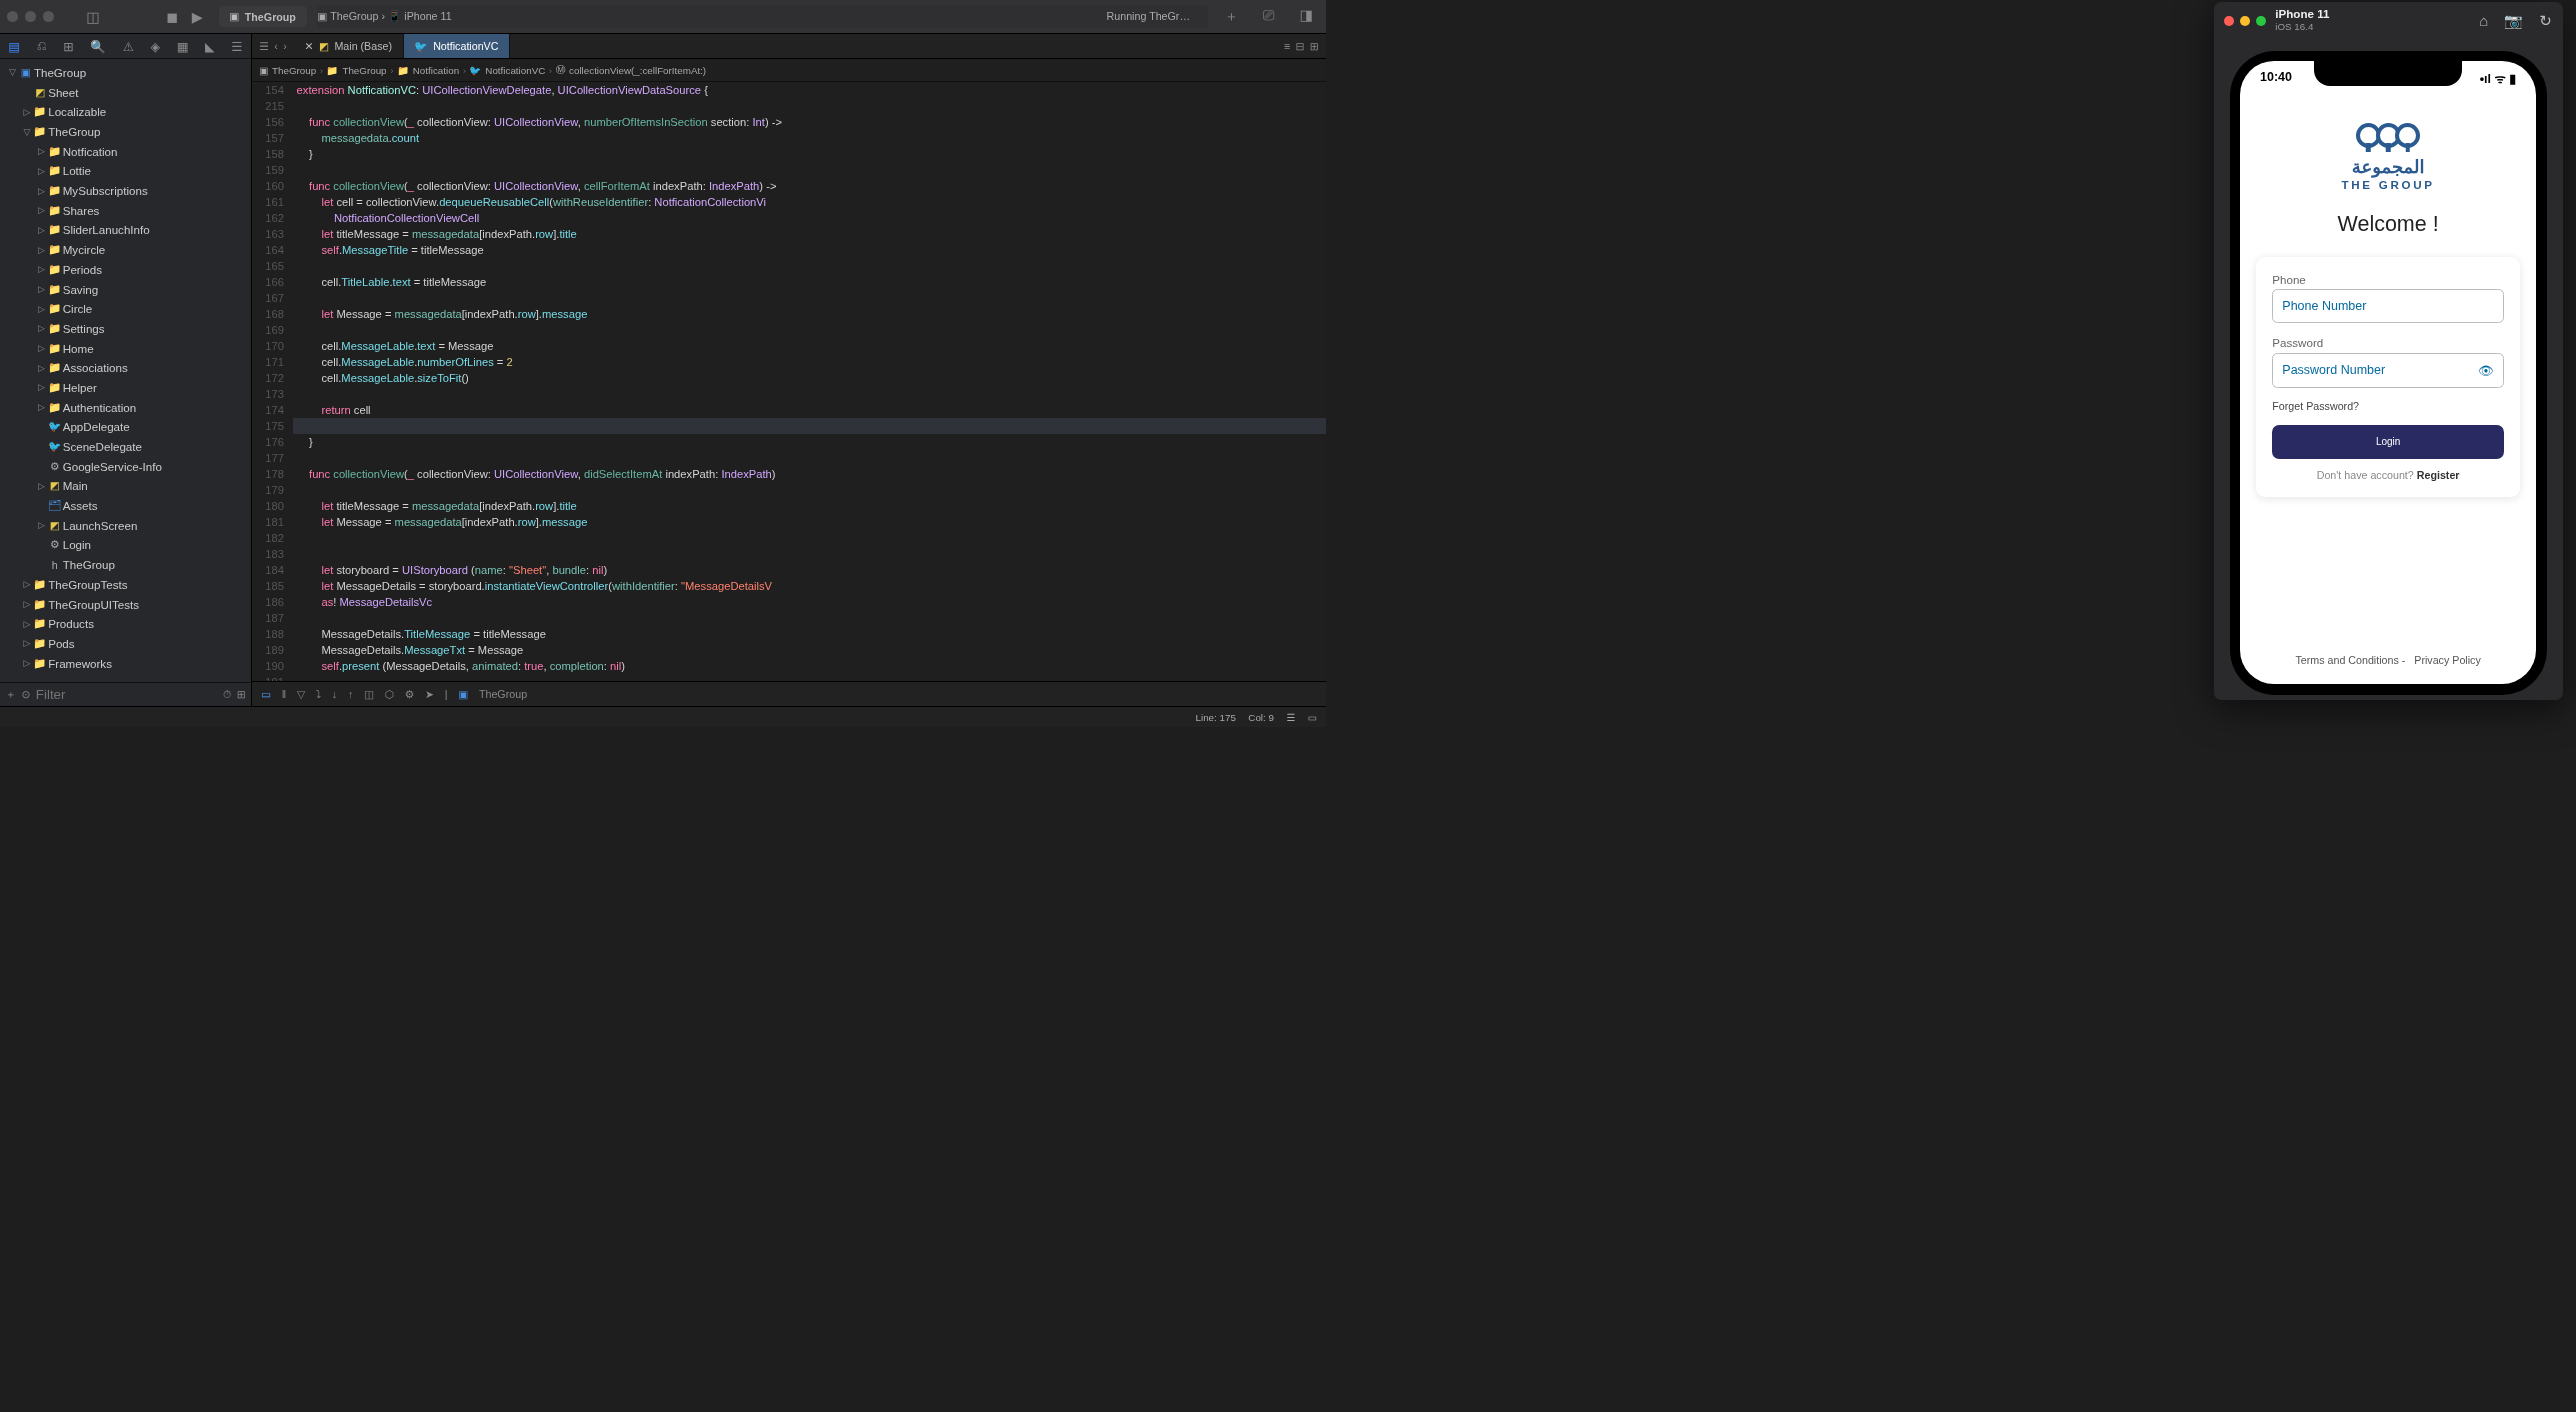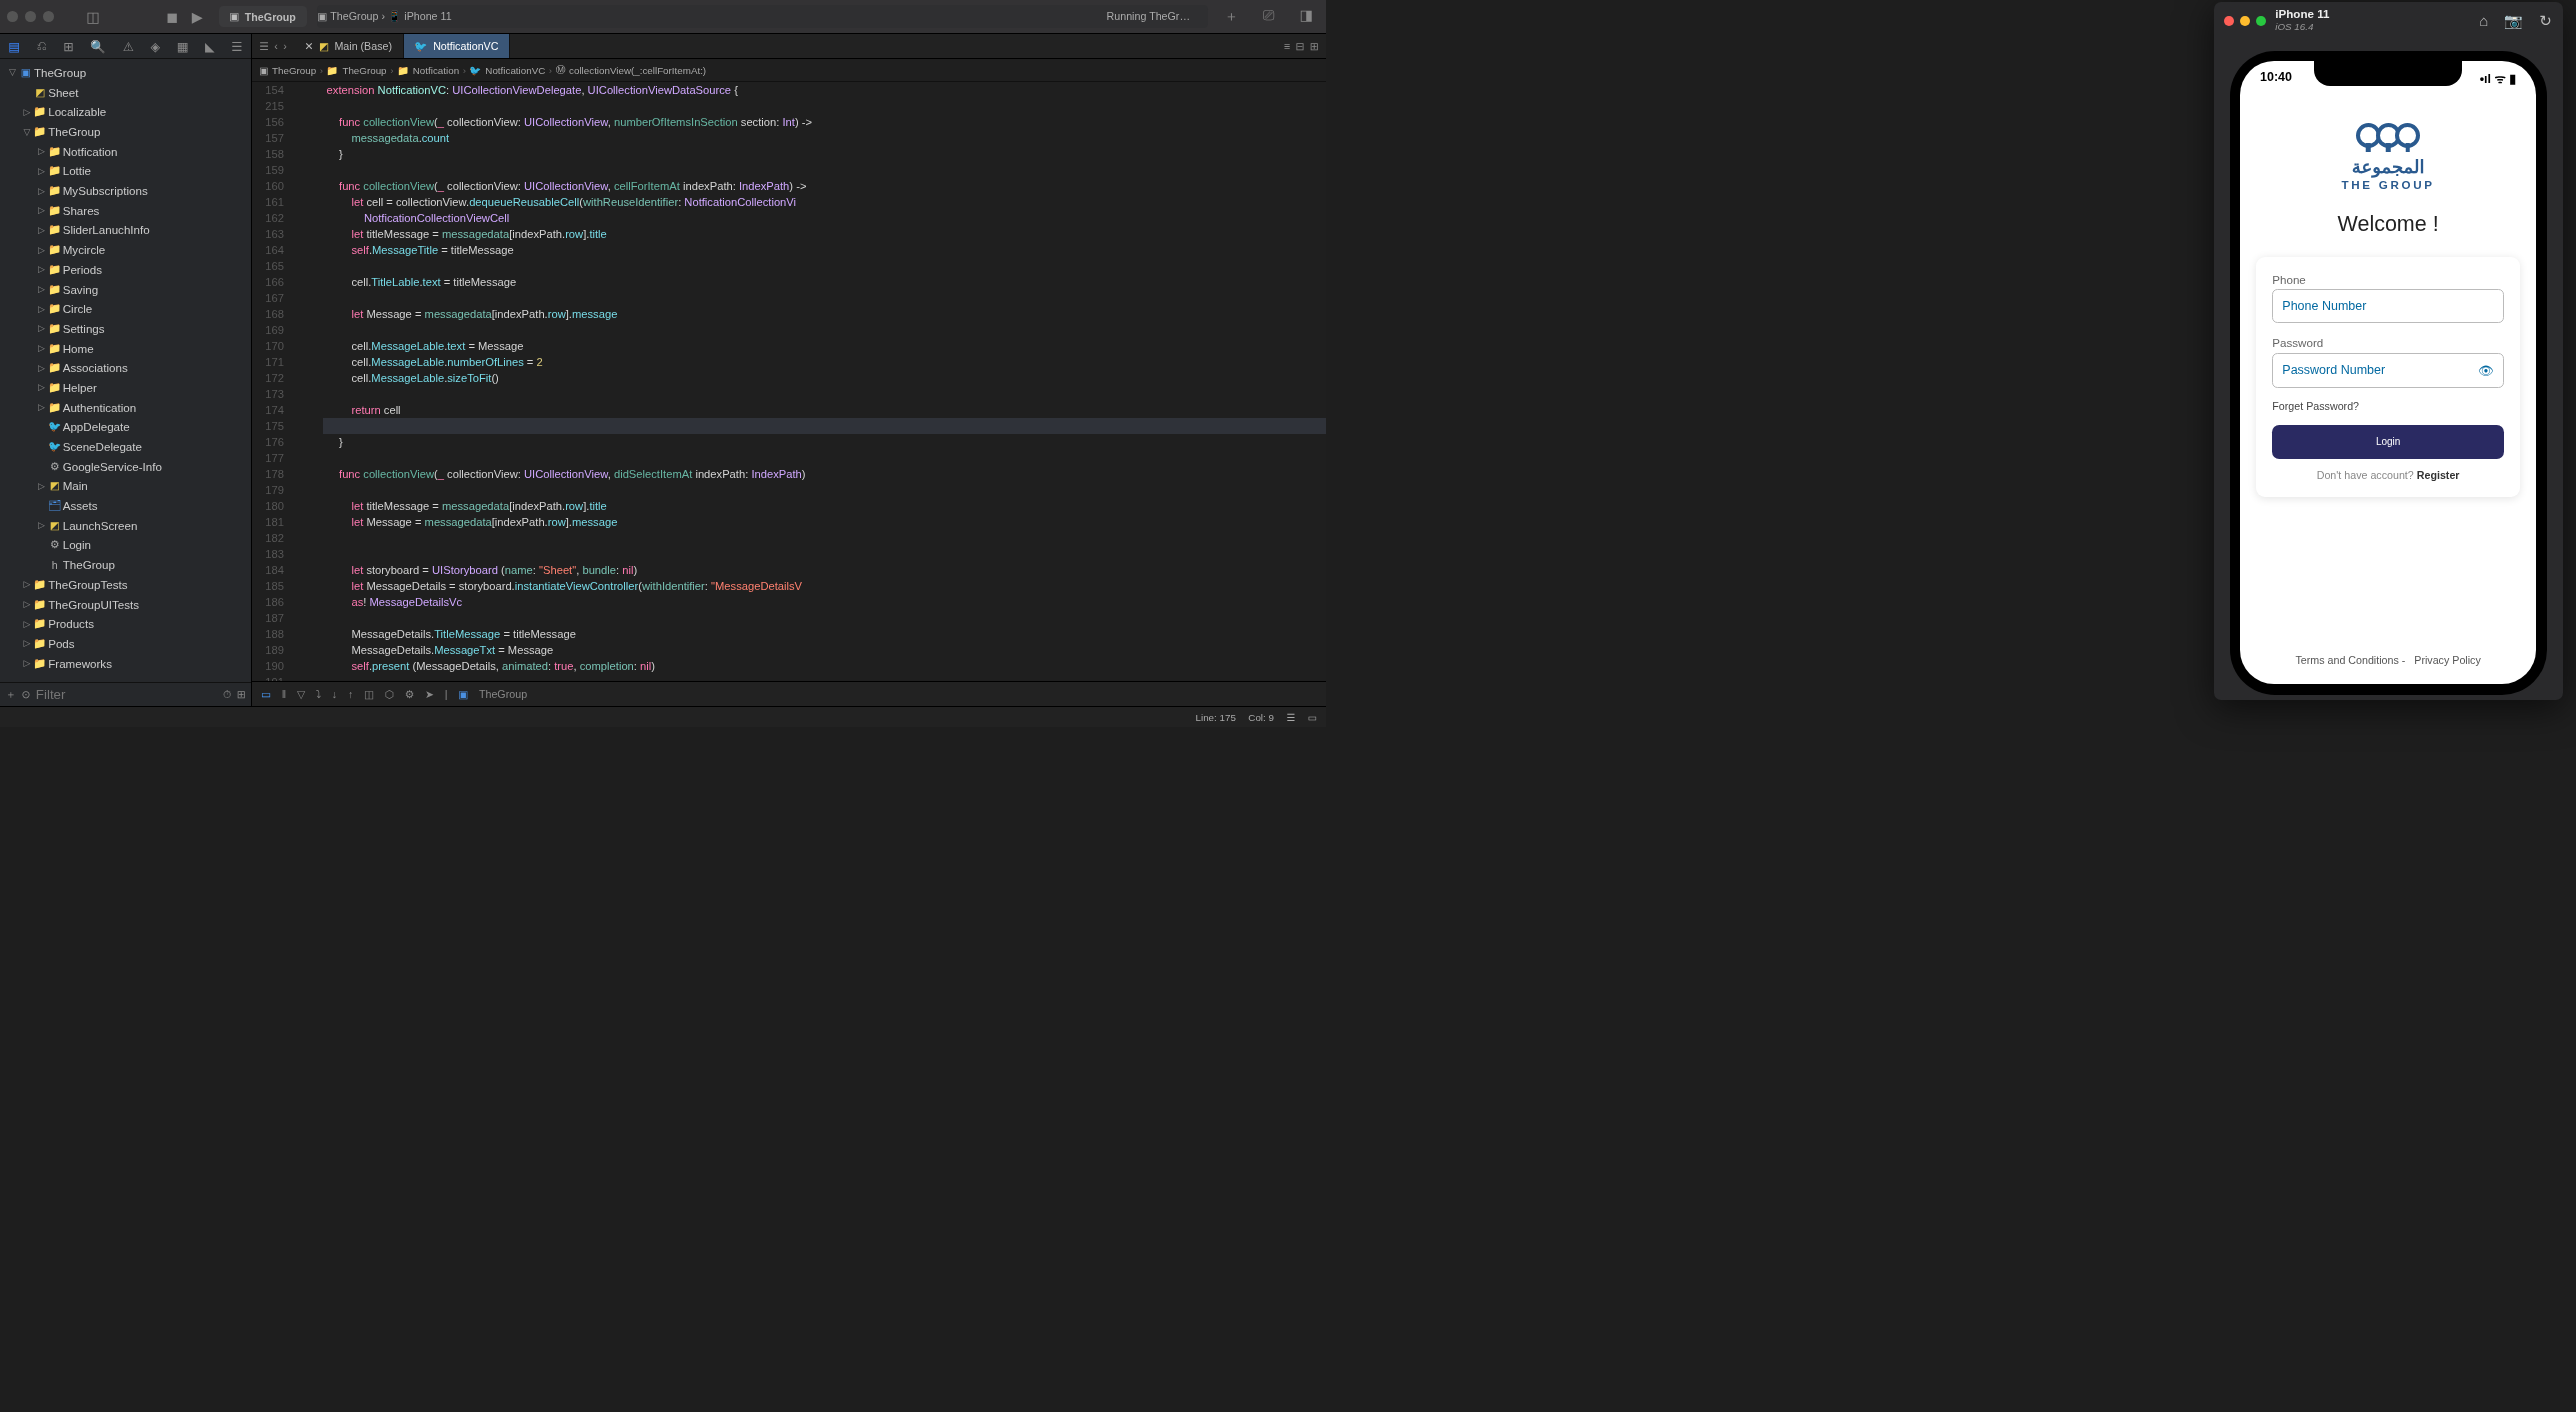--- a/index.html
+++ b/index.html
@@ -34,21 +34,21 @@
     .nav-filter input { flex:1; background:transparent; border:none; color:#ccc; outline:none; }
 
     
     .editor { flex:1; display:flex; flex-direction:column; background:#1f1f1f; position:relative; }
     .editor-tabs { height:25px; background:#222; display:flex; align-items:stretch; border-bottom:0.9px solid #000; }
     .et-nav { display:flex; align-items:center; padding:0 7.2px; color:#888; gap:5.4px; }
     .et-tab { display:flex; align-items:center; padding:0 10.7px; gap:5.4px; color:#bbb; border-right:0.9px solid #111; font-size:10.7px; }
     .et-tab.active { background:#3a5677; color:#fff; }
     .jump-bar { height:23px; display:flex; align-items:center; padding:0 7.2px; font-size:9.8px; color:#aaa; border-bottom:0.9px solid #111; gap:3.6px; }
     .jump-sep { color:#666; }
-    .code-view { flex:1; display:flex; overflow:hidden; font-family:'SF Mono',Menlo,monospace; font-size:11.2px; line-height:16px;gap:30px; }
+    .code-view { flex:1; display:flex; overflow:hidden; font-family:'SF Mono',Menlo,monospace; font-size:11.2px; line-height:16px; }
     .gutter { width:41px; text-align:right; padding-right:9px; color:#555; background:#1f1f1f; }
     .code { flex:1; padding-left:3.6px; white-space:pre; color:#d4d4d4; }
     .kw { color:#ff7ab2; }
     .type { color:#d0a8ff; }
     .typedecl { color:#9ef2e4; }
     .func { color:#78dce8; }
     .funcdecl { color:#67b7a4; }
     .param { color:#78c2b3; }
     .prop { color:#78c2b3; }
     .str { color:#ff8170; }
@@ -60,21 +60,21 @@
 
     
     .simulator { position:absolute; top:1.8px; right:13.4px; width:349px; height:698px; background:#2a2a2c; border-radius:7.2px; box-shadow:0 7.2px 36px rgba(0,0,0,.6); z-index:50; }
     .sim-bar { height:38px; display:flex; align-items:center; padding:0 10.7px; gap:9px; }
     .sim-lights { display:flex; gap:6.3px; }
     .sl-red{width:9.8px;height:9.8px;border-radius:50%;background:#ff5f57;}
     .sl-yellow{width:9.8px;height:9.8px;border-radius:50%;background:#febc2e;}
     .sl-green{width:9.8px;height:9.8px;border-radius:50%;background:#28c840;}
     .sim-title { display:flex; flex-direction:column; line-height:12.5px; }
     .sim-title b { color:#eee; font-size:11.6px; font-weight:600; }
-    .sim-title span { color:#999; font-size:9.8px;font-style:italic; }
+    .sim-title span { color:#999; font-size:9.8px; }
     .sim-ic { color:#bbb; font-size:15px; margin-left:7.2px; }
     .device { position:absolute; top:49px; left:16px; width:317px; height:644px; background:#000; border-radius:45px; padding:10.7px; }
     .screen { width:100%; height:100%; background:#fff; border-radius:34px; position:relative; overflow:hidden; }
     .notch { position:absolute; top:0; left:50%; transform:translateX(-50%); width:148px; height:25px; background:#000; border-radius:0 0 16px 16px; }
     .statusbar { display:flex; justify-content:space-between; padding:9px 19.7px 0; font-size:12.5px; font-weight:600; color:#000; }
     .app-content { padding:36px 16px 0; text-align:center; color:#333; }
     .logo-circles { display:flex; justify-content:center; gap:-5.4px; margin-bottom:3.6px; }
     .lc { width:25px; height:25px; border:4.5px solid #2a5a8f; border-radius:50%; background:#fff; margin:0 -2.7px; position:relative; }
     .lc::after { content:''; position:absolute; bottom:-7.2px; left:50%; transform:translateX(-50%); width:4.5px; height:9px; background:#2a5a8f; }
     .logo-ar { font-size:18px; color:#2a5a8f; font-weight:700; letter-spacing:1.8px; margin-top:7.2px; }

